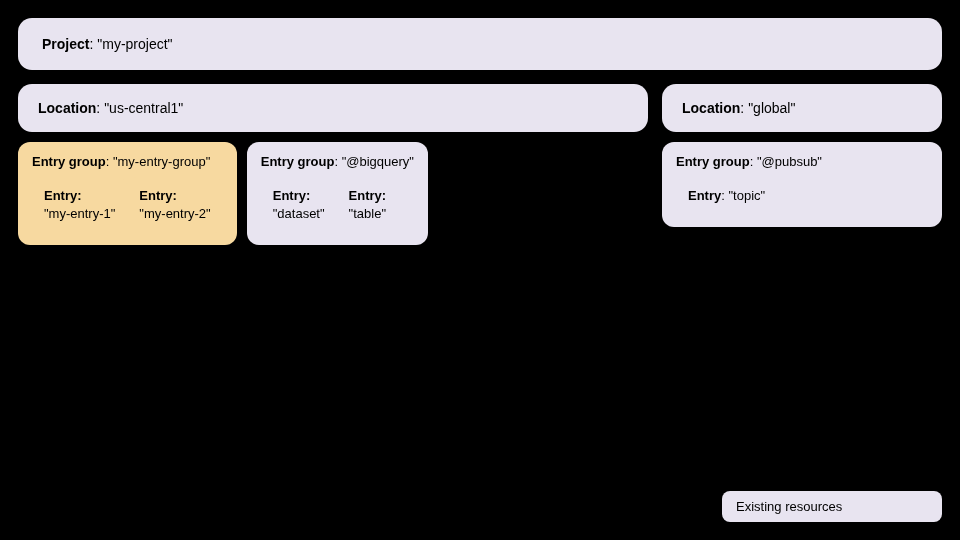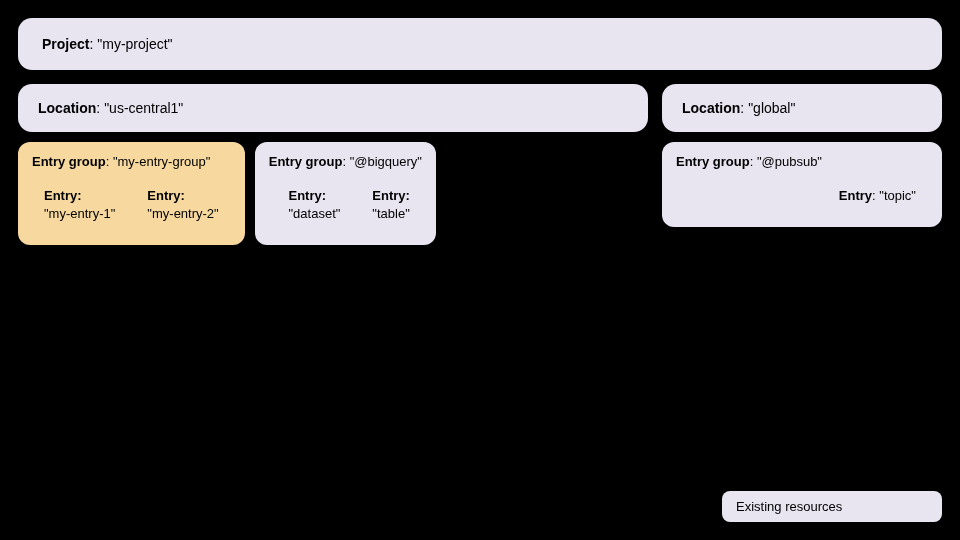--- a/index.html
+++ b/index.html
@@ -81,22 +81,20 @@
       background: #e8e4f0;
     }
 
     .entry-group-label {
       font-size: 13px;
     }
 
     
     .entries-row {
       display: flex;
-      gap: 8px;
-      justify-content: flex-end;
     }
 
     .entry-box {
       border-radius: 10px;
       padding: 10px 12px;
       font-size: 13px;
       line-height: 1.4;
     }
 
     .entry-new {

